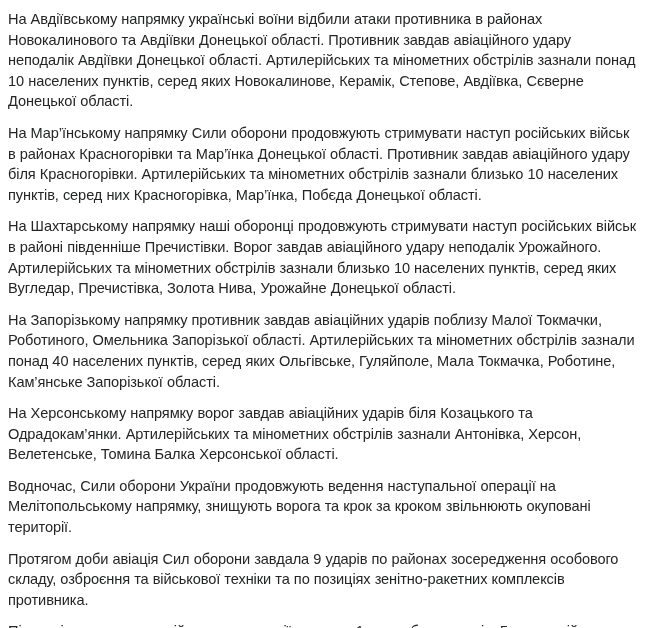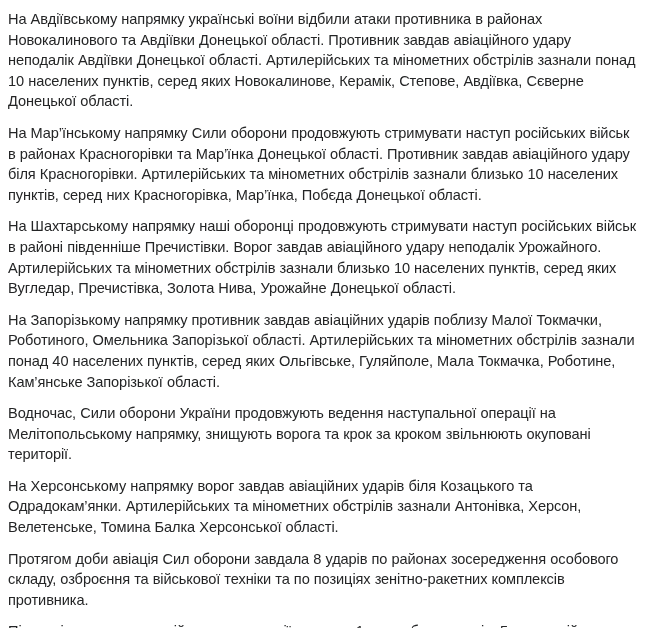--- a/index.html
+++ b/index.html
@@ -30,17 +30,17 @@
   }
 </style>
 </head>
 <body>
 
 <article class="post-text">
   <p>На Авдіївському напрямку українські воїни відбили атаки противника в районах Новокалинового та Авдіївки Донецької області. Противник завдав авіаційного удару неподалік Авдіївки Донецької області. Артилерійських та мінометних обстрілів зазнали понад 10 населених пунктів, серед яких Новокалинове, Керамік, Степове, Авдіївка, Сєверне Донецької області.</p>
   <p>На Мар’їнському напрямку Сили оборони продовжують стримувати наступ російських військ в районах Красногорівки та Мар’їнка Донецької області. Противник завдав авіаційного удару біля Красногорівки. Артилерійських та мінометних обстрілів зазнали близько 10 населених пунктів, серед них Красногорівка, Мар’їнка, Побєда Донецької області.</p>
   <p>На Шахтарському напрямку наші оборонці продовжують стримувати наступ російських військ в районі південніше Пречистівки. Ворог завдав авіаційного удару неподалік Урожайного. Артилерійських та мінометних обстрілів зазнали близько 10 населених пунктів, серед яких Вугледар, Пречистівка, Золота Нива, Урожайне Донецької області.</p>
   <p>На Запорізькому напрямку противник завдав авіаційних ударів поблизу Малої Токмачки, Роботиного, Омельника Запорізької області. Артилерійських та мінометних обстрілів зазнали понад 40 населених пунктів, серед яких Ольгівське, Гуляйполе, Мала Токмачка, Роботине, Кам’янське Запорізької області.</p>
+  <p>На Херсонському напрямку ворог завдав авіаційних ударів біля Козацького та Одрадокам’янки. Артилерійських та мінометних обстрілів зазнали Антонівка, Херсон, Велетенське, Томина Балка Херсонської області.</p>
   <p>Водночас, Сили оборони України продовжують ведення наступальної операції на Мелітопольському напрямку, знищують ворога та крок за кроком звільнюють окуповані території.</p>
-  <p>На Херсонському напрямку ворог завдав авіаційних ударів біля Козацького та Одрадокам’янки. Артилерійських та мінометних обстрілів зазнали Антонівка, Херсон, Велетенське, Томина Балка Херсонської області.</p>
-  <p>Протягом доби авіація Сил оборони завдала 8 ударів по районах зосередження особового складу, озброєння та військової техніки та по позиціях зенітно-ракетних комплексів противника.</p>
+  <p>Протягом доби авіація Сил оборони завдала 9 ударів по районах зосередження особового складу, озброєння та військової техніки та по позиціях зенітно-ракетних комплексів противника.</p>
   <p>Підрозділами ракетних військ та артилерії уражено 1 склад боєприпасів, 5 артилерійських засобів, 2 пункти управління, 2 зенітно-ракетних комплекси противника.</p>
 </article>
 
 </body></html>

